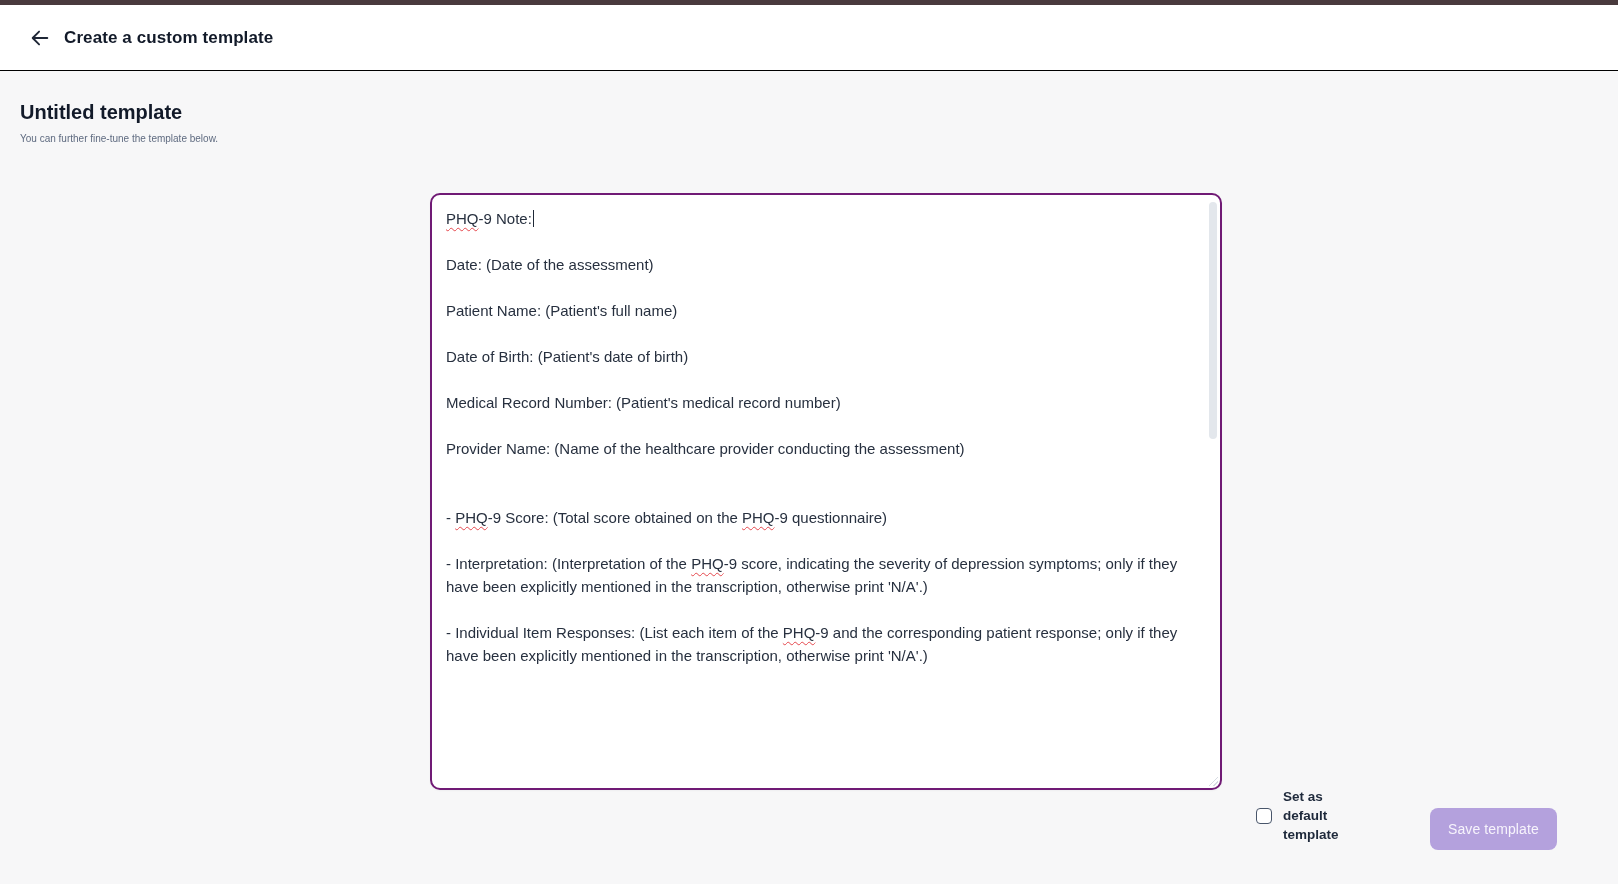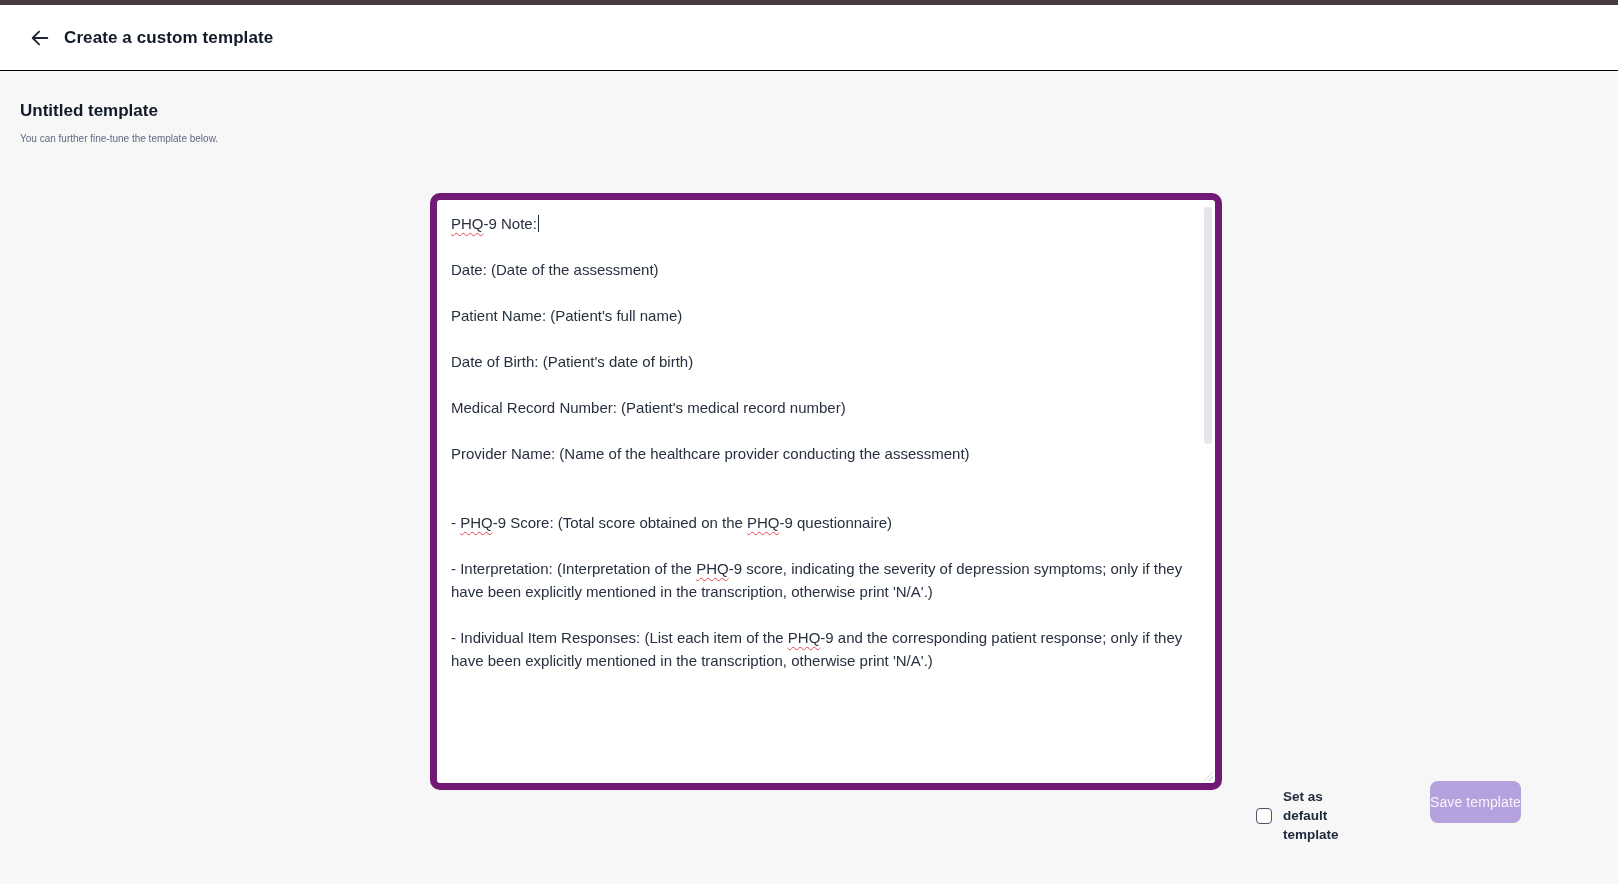--- a/index.html
+++ b/index.html
@@ -30,32 +30,32 @@
   }
   .back-btn svg { display: block; }
   .header-title {
     margin-left: 8px; font-size: 17px; font-weight: 700; color: #121a29;
     letter-spacing: .1px;
   }
 
   
   .page-title {
     position: absolute; left: 20px; top: 101px;
-    font-size: 17px; font-weight: 700; color: #121a29;
+    font-size: 20px; font-weight: 700; color: #121a29;
   }
   .page-subtitle {
     position: absolute; left: 20px; top: 133px;
     font-size: 10px; color: #5f6b80;
   }
 
   
   .editor-wrap {
     position: absolute; left: 430px; top: 193px; width: 792px; height: 597px;
     background: #ffffff;
-    border: 7px solid #701a75;
+    border: 2px solid #701a75;
     border-radius: 10px;
     box-shadow: 0 1px 2px rgba(16,24,40,.04);
     overflow: hidden;
   }
   .editor-content {
     position: absolute; left: 0; top: 0; right: 14px; bottom: 0;
     padding: 12px 0 12px 14px;
     font-size: 15px; line-height: 23px; color: #27303f;
     cursor: text;
   }
@@ -89,22 +89,22 @@
   }
   .default-checkbox {
     appearance: none; -webkit-appearance: none;
     width: 16px; height: 16px; border: 1.5px solid #49566b; border-radius: 4px;
     background: #ffffff; cursor: pointer; flex: 0 0 auto;
   }
   .default-label {
     width: 64px; font-size: 13.5px; line-height: 19px; color: #1e293b; font-weight: bold;
   }
   .save-btn {
-    position: absolute; left: 1430px; top: 781px; height: 42px;
-    padding: 0 0; border: none; border-radius: 8px;
+    position: absolute; left: 1430px; top: 808px; height: 42px;
+    padding: 0 18px; border: none; border-radius: 8px;
     background: var(--accent, #b4a1dd);
     color: #f7f4fc; font-family: inherit; font-size: 14px; font-weight: 500;
     cursor: default; letter-spacing: .1px;
   }
 </style>
 </head>
 <body>
 
 <div class="topbar"></div>
 

